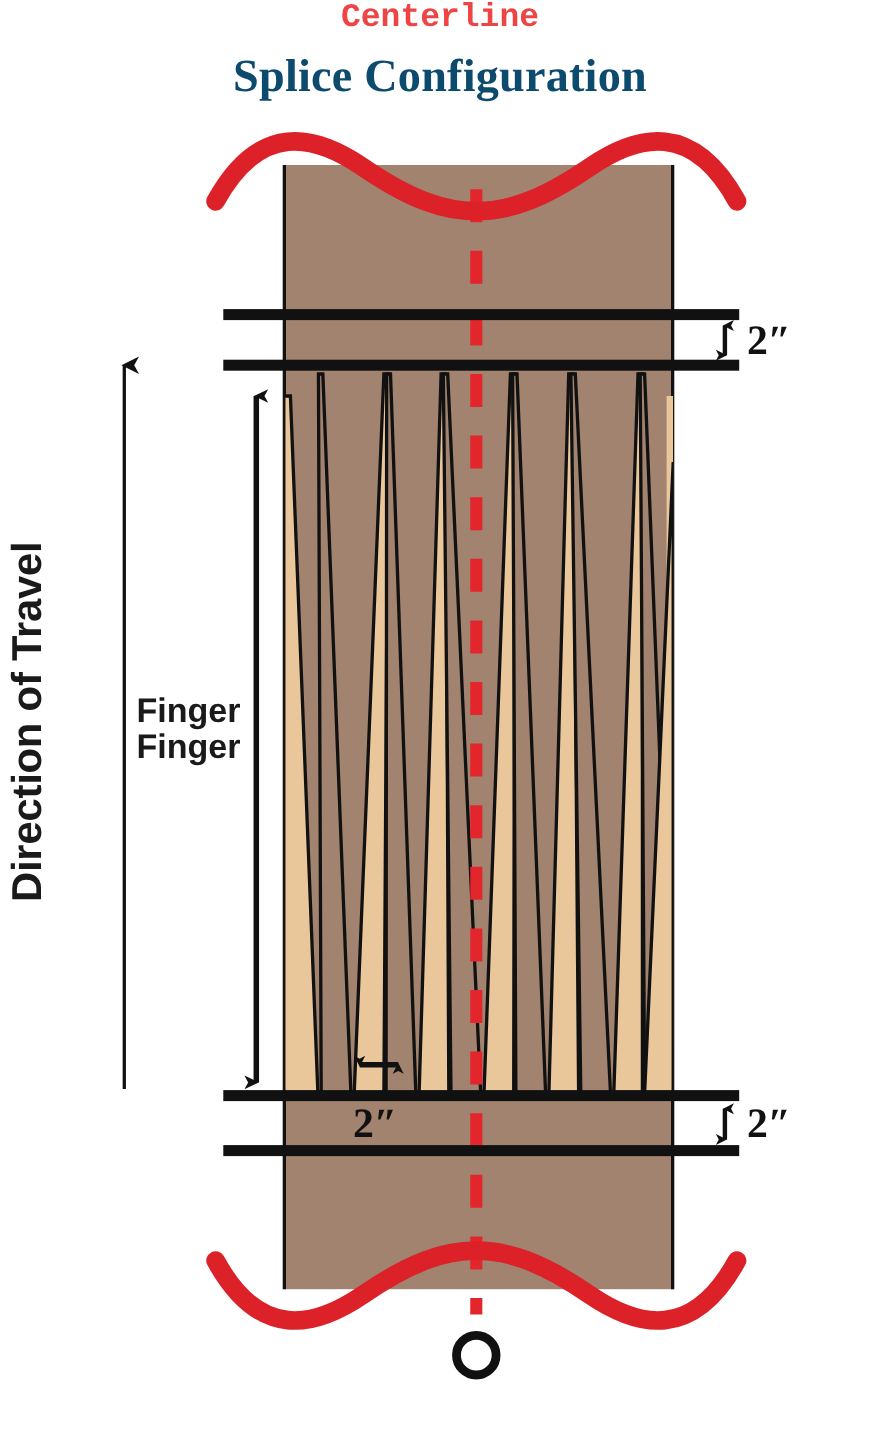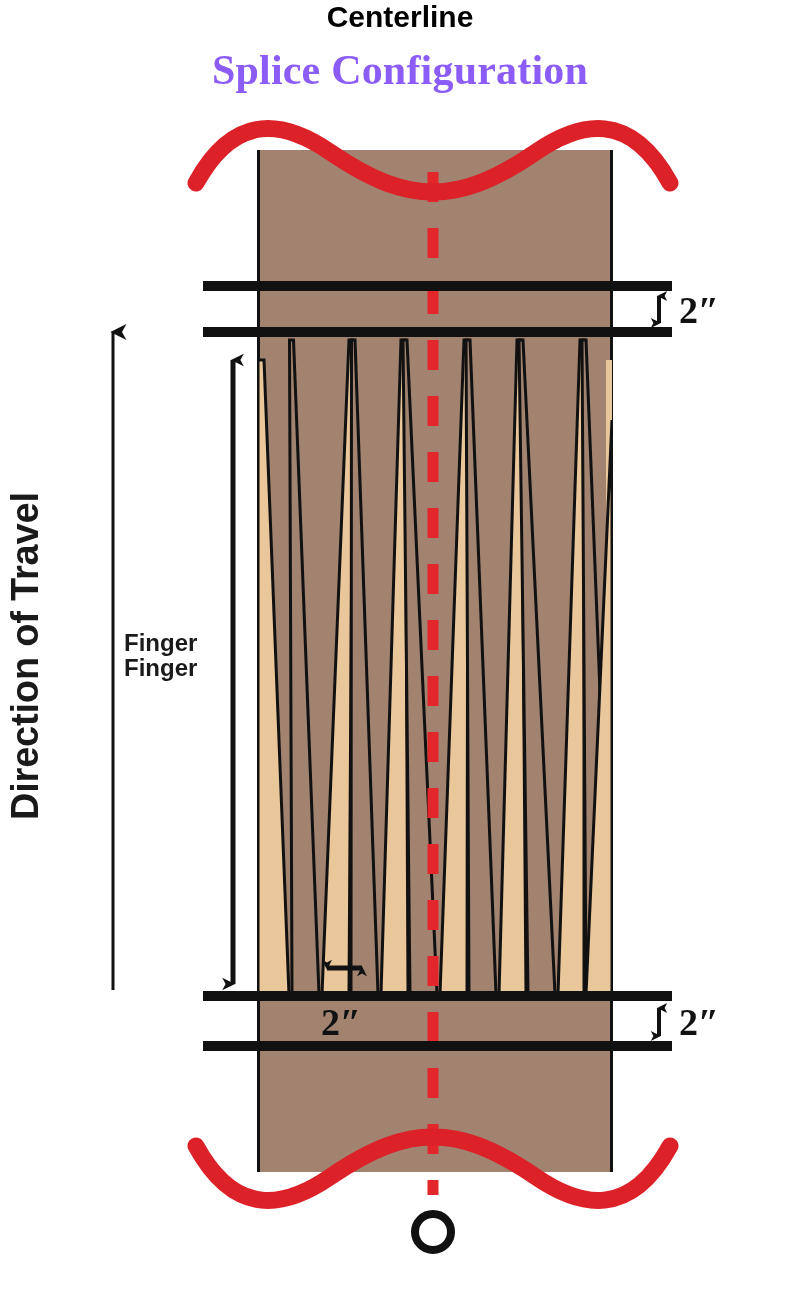--- a/index.html
+++ b/index.html
@@ -20,21 +20,21 @@
   #diagram-title {
     position: absolute;
     left: 0;
     top: 46px;
     width: 800px;
     text-align: center;
     font-family: "Liberation Serif", serif;
     font-weight: bold;
     font-size: 42px;
     letter-spacing: 0.2px;
-    color: #8b5cf6;
+    color: #0c4a6e;
     white-space: nowrap;
   }
   #svg-stage {
     position: absolute;
     left: 0;
     top: 0;
     width: 800px;
     height: 1315px;
   }
   .label-abs {
@@ -50,42 +50,42 @@
     width: 320px;
     text-align: center;
     font-size: 38px;
     transform: translate(-160px, 0) rotate(-90deg);
     transform-origin: 160px 20px;
     letter-spacing: -0.2px;
   }
   #label-finger-length {
     left: 124px;
     top: 630px;
-    font-size: 24px;
+    font-size: 31px;
     line-height: 1.05;
     text-align: center;
   }
   .dim-text {
     font-family: "Liberation Serif", serif;
     font-weight: bold;
     font-size: 38px;
     color: #111111;
   }
   #dim-top-right { left: 679px; top: 288px; }
   #dim-bottom-right { left: 679px; top: 1000px; }
   #dim-finger-width { left: 321px; top: 1000px; }
   #label-centerline {
     left: 0px;
     top: 1264px;
     width: 800px;
     text-align: center;
-    font-family: Liberation Sans, sans-serif;
+    font-family: Liberation Mono, monospace;
     font-weight: bold;
     font-size: 30px;
-    color: #000000;
+    color: #ef4444;
   }
 </style>
 </head>
 <body>
 
 <div id="page">
 
   <div id="diagram-title">Splice Configuration</div>
 
   <svg id="svg-stage" viewBox="0 0 800 1315">

